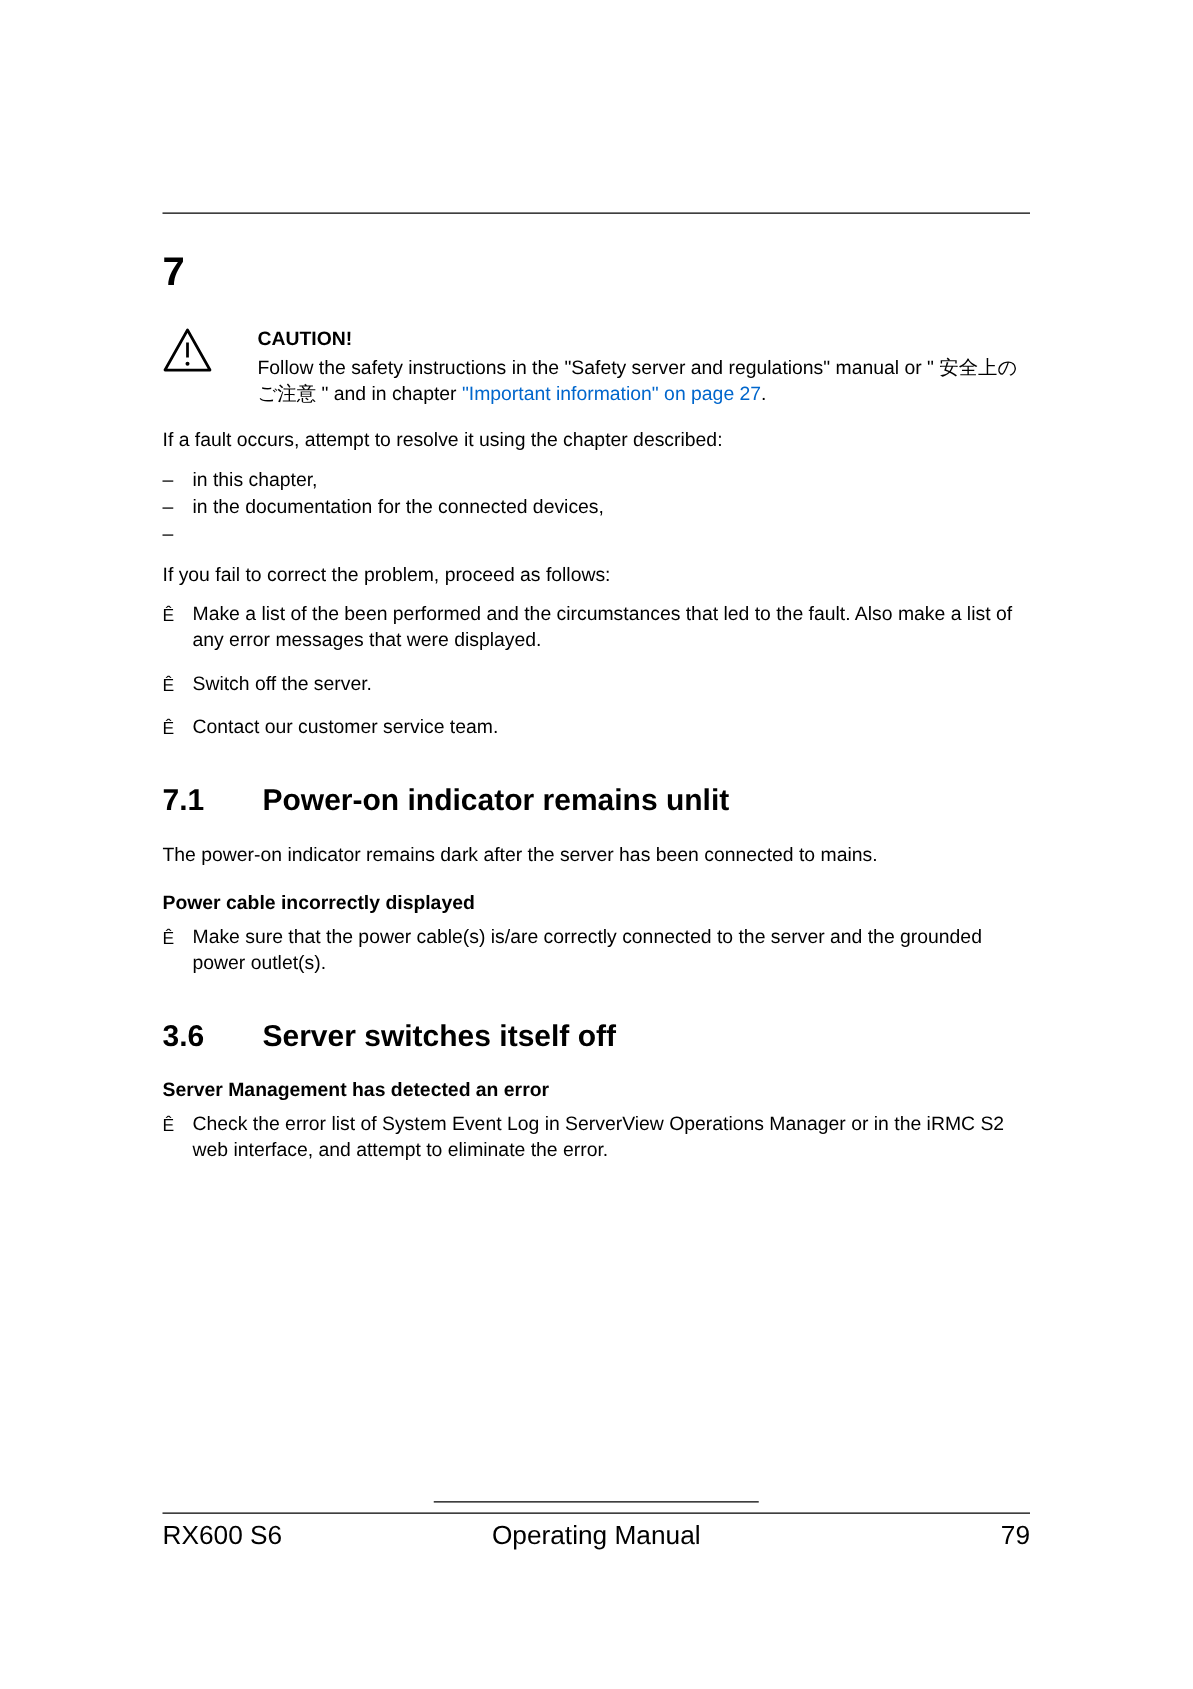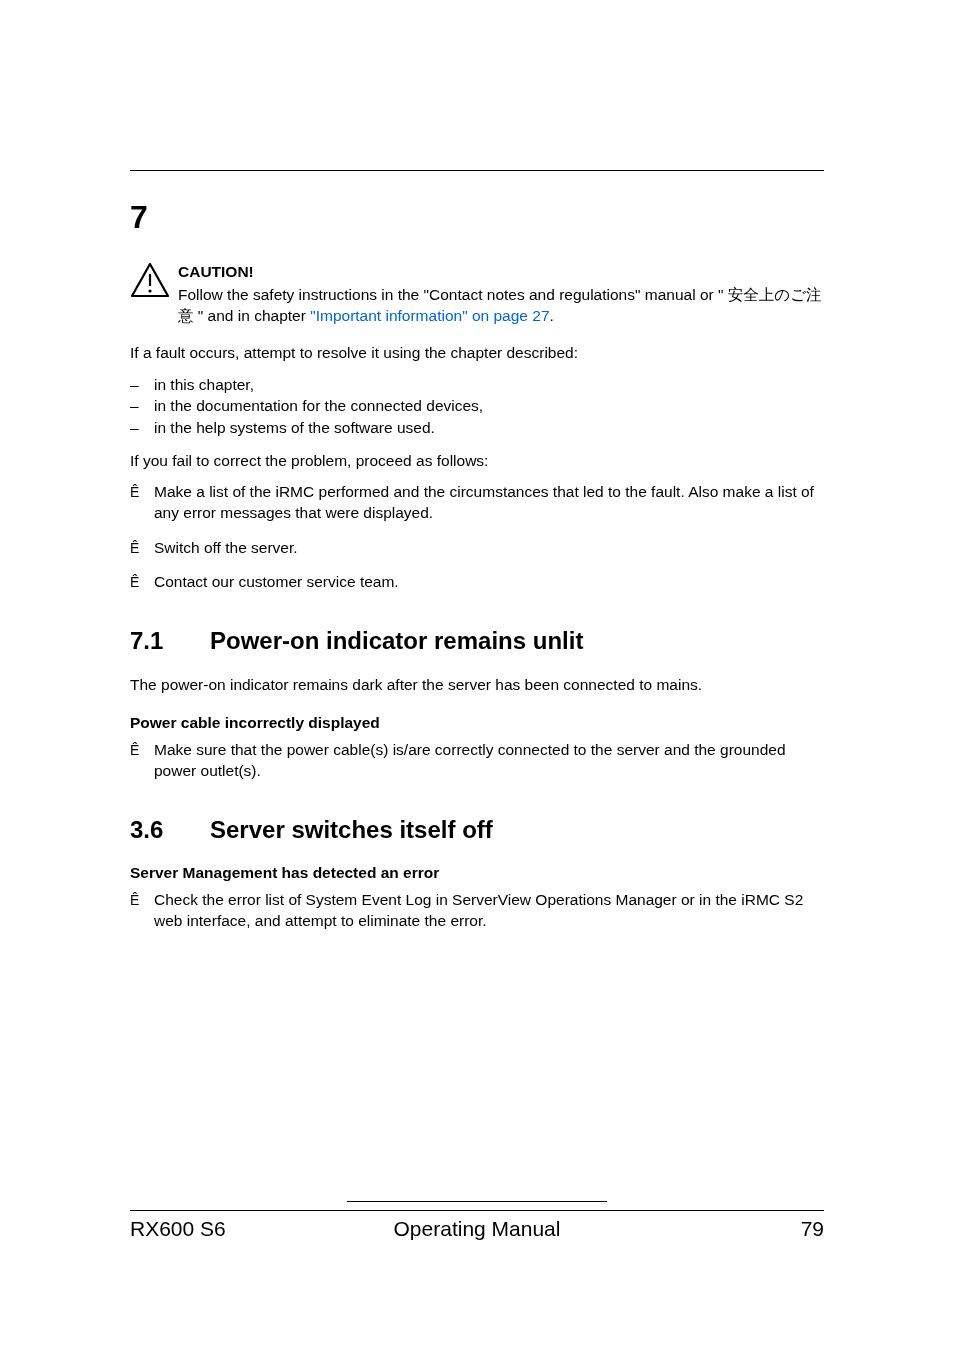--- a/index.html
+++ b/index.html
@@ -29,20 +29,21 @@
     margin: 0 0 26px 0;
     display: flex;
   }
   h1.chapter .num {
     width: 80px;
     flex-shrink: 0;
   }
   .caution-block {
     display: flex;
     margin-bottom: 16px;
+    gap: 28px;
   }
   .caution-icon {
     width: 48px;
     flex-shrink: 0;
   }
   .caution-icon svg {
     width: 40px;
     height: 36px;
   }
   .caution-body {
@@ -155,47 +156,46 @@
   <div class="caution-block">
     <div class="caution-icon">
       <svg viewBox="0 0 40 36">
         <path d="M20 2 L38 34 L2 34 Z" fill="none" stroke="#000" stroke-width="2.2" stroke-linejoin="round"></path>
         <line x1="20" y1="12" x2="20" y2="24" stroke="#000" stroke-width="2.2"></line>
         <circle cx="20" cy="29" r="1.6" fill="#000"></circle>
       </svg>
     </div>
     <div class="caution-body">
       <span class="caution-title">CAUTION!</span>
-      <span>Follow the safety instructions in the "Contact notes and regulations" manual or " 安全上のご注意 " and in chapter </span><span class="link">"Important information" on page 27</span><span>.</span>
+      <span>Follow the safety instructions in the "Safety server and regulations" manual or " 安全上のご注意 " and in chapter </span><span class="link">"Important information" on page 27</span><span>.</span>
     </div>
   </div>
 
   <p class="body-text">If a fault occurs, attempt to resolve it using the chapter described:</p>
 
   <ul class="dash-list">
     <li>
         <span class="marker">–</span>
         <span>in this chapter,</span>
       </li>
     <li>
         <span class="marker">–</span>
         <span>in the documentation for the connected devices,</span>
       </li>
     <li>
         <span class="marker">–</span>
-        <span>in the help systems of the software used.</span>
       </li>
   </ul>
 
   <p class="body-text">If you fail to correct the problem, proceed as follows:</p>
 
   <ul class="arrow-list">
     <li>
         <span class="marker">Ê</span>
-        <span>Make a list of the iRMC performed and the circumstances that led to the fault. Also make a list of any error messages that were displayed.</span>
+        <span>Make a list of the been performed and the circumstances that led to the fault. Also make a list of any error messages that were displayed.</span>
       </li>
     <li>
         <span class="marker">Ê</span>
         <span>Switch off the server.</span>
       </li>
     <li>
         <span class="marker">Ê</span>
         <span>Contact our customer service team.</span>
       </li>
   </ul>

